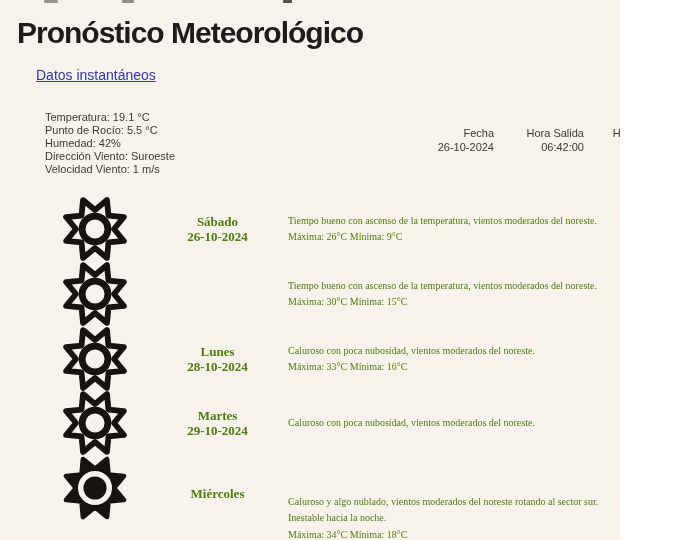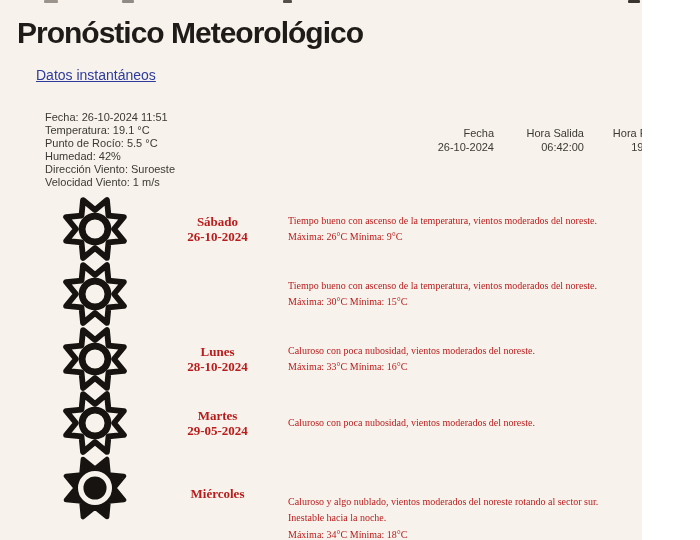--- a/index.html
+++ b/index.html
@@ -1,21 +1,20 @@
 <!DOCTYPE html>
 <html lang="es"><head>
 <meta charset="utf-8">
 <title>Pronóstico Meteorológico</title>
 <style>
   html,body{margin:0;padding:0;}
   .page{
     position:relative;width:620px;height:540px;overflow:hidden;
     background:#f7f3ec;color:#1e1b18;
     font-family:"Liberation Sans",sans-serif;
-    padding-left:22px;
   }
   
   .top-mark{position:absolute;top:0;height:3px;border-radius:1px;}
   .m1{left:44px;width:14px;background:#9a948c;}
   .m2{left:122px;width:12px;background:#918b83;}
   .m3{left:283px;width:9px;background:#575049;}
   .m4{left:628px;width:12px;background:#3a352f;}
 
   .title{
     position:absolute;left:17px;top:16px;margin:0;
@@ -30,21 +29,21 @@
     position:absolute;left:45px;top:111px;
     font-size:11px;line-height:13px;color:#3c3933;
   }
   .sun-table{
     position:absolute;left:404px;top:126px;display:flex;
     font-size:11px;line-height:14px;color:#3c3933;
   }
   .sun-cell{width:90px;text-align:right;}
 
   .forecast{position:absolute;left:0;top:196px;width:700px;
-    font-family:"Liberation Serif",serif;color:#b91c1c;}
+    font-family:"Liberation Serif",serif;color:#4d7c0f;}
   .frow{position:relative;}
   .h65{height:65px;} .h64{height:64px;} .h88{height:85px;}
   .icon-wrap{
     position:absolute;left:56px;top:50%;transform:translateY(-50%);
     width:78px;height:68px;
   }
   .icon-wrap svg{width:100%;height:100%;display:block;}
   .day{
     position:absolute;left:150px;width:135px;top:50%;transform:translateY(-50%);
     text-align:center;font-weight:bold;font-size:13px;line-height:15px;
@@ -68,21 +67,20 @@
   <div class="top-mark m3"></div>
   <div class="top-mark m4"></div>
 
   <h1 class="title">Pronóstico Meteorológico</h1>
 
   <div class="link-wrap">
     <a class="instant-link">Datos instantáneos</a>
   </div>
 
   <div class="current">
-    <div>Fecha: 26-10-2024 11:51</div>
     <div>Temperatura: 19.1 °C</div>
     <div>Punto de Rocío: 5.5 °C</div>
     <div>Humedad: 42%</div>
     <div>Dirección Viento: Suroeste</div>
     <div>Velocidad Viento: 1 m/s</div>
   </div>
 
   <div class="sun-table">
     <div class="sun-cell">
       <div>Fecha</div>
@@ -149,21 +147,21 @@
 
     <div class="frow h64">
       <div class="icon-wrap">
         <svg viewBox="0 0 100 100">
           <polygon points="50,22 67.6,7.5 69.8,30.2 92.5,32.4 78,50 92.5,67.6 69.8,69.8 67.6,92.5 50,78 32.4,92.5 30.2,69.8 7.5,67.6 22,50 7.5,32.4 30.2,30.2 32.4,7.5" fill="none" stroke="#161310" stroke-width="8.5" stroke-linejoin="round"></polygon>
           <circle cx="50" cy="50" r="19" fill="none" stroke="#161310" stroke-width="10"></circle>
         </svg>
       </div>
       <div class="day">
         <div>Martes</div>
-        <div>29-05-2024</div>
+        <div>29-10-2024</div>
       </div>
       <div class="desc">
         <div>Caluroso con poca nubosidad, vientos moderados del noreste.</div>
       </div>
     </div>
 
     <div class="frow h88 last">
       <div class="icon-wrap">
         <svg viewBox="0 0 100 100">
           <polygon points="50,22 67.6,7.5 69.8,30.2 92.5,32.4 78,50 92.5,67.6 69.8,69.8 67.6,92.5 50,78 32.4,92.5 30.2,69.8 7.5,67.6 22,50 7.5,32.4 30.2,30.2 32.4,7.5" fill="#161310" stroke="#161310" stroke-width="7" stroke-linejoin="round"></polygon>

